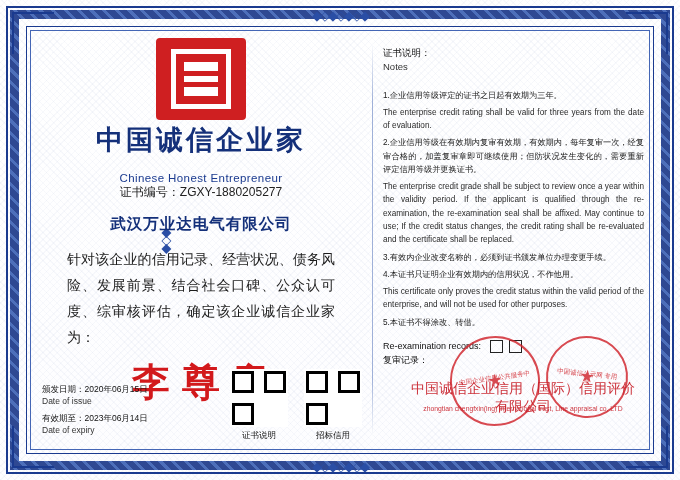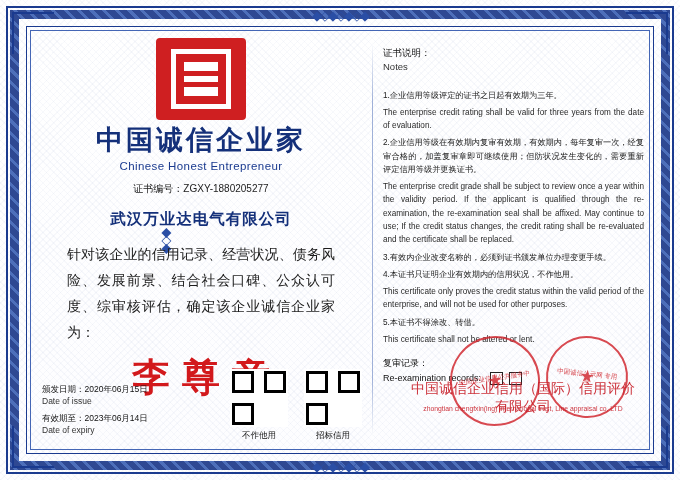--- a/index.html
+++ b/index.html
@@ -81,24 +81,24 @@
     background:#ffffff;
   }
   .logo .bar{position:absolute;left:22px;right:22px;top:31px;height:5px;background:#cf1f21;z-index:2;}
   .logo .bar2{position:absolute;left:22px;right:22px;top:42px;height:5px;background:#cf1f21;z-index:2;}
 
   .title-cn{
     margin-top:4px;font-size:27px;font-weight:bold;color:#14307a;
     letter-spacing:3px;
   }
   .title-en{
-    margin-top:2px;font-size:11.5px;color:#1a3a8f;letter-spacing:.4px;
+    margin-top:14px;font-size:11.5px;color:#1a3a8f;letter-spacing:.4px;
   }
   .cert-no{
-    margin-top:10px;font-size:10px;color:#222;
+    font-size:12px;color:#222;
   }
   .company{
     margin-top:13px;font-size:15.5px;font-weight:bold;color:#14307a;
     letter-spacing:1px;
   }
   .desc{
     margin-top:12px;width:268px;font-size:14px;line-height:1.85;
     color:#1c1c1c;text-align:justify;
   }
   .name{
@@ -209,21 +209,21 @@
           <div><span>有效期至：</span><span>2023年06月14日</span></div>
           <div class="en">Date of expiry</div>
         </div>
       </div>
 
       <div class="qr-wrap">
         <div>
           <div class="qr">
               <div class="eye3"></div>
             </div>
-          <div class="qr-label">不作他用</div>
+          <div class="qr-label">证书说明</div>
         </div>
         <div>
           <div class="qr">
               <div class="eye3"></div>
             </div>
           <div class="qr-label">招标信用</div>
         </div>
       </div>
     </div>
 
@@ -237,32 +237,31 @@
 
       <div class="notes">
         <p>1.企业信用等级评定的证书之日起有效期为三年。</p>
         <p class="en">The enterprise credit rating shall be valid for three years from the date of evaluation.</p>
         <p>2.企业信用等级在有效期内复审有效期，有效期内，每年复审一次，经复审合格的，加盖复审章即可继续使用；但防状况发生变化的，需要重新评定信用等级并更换证书。</p>
         <p class="en">The enterprise credit grade shall be subject to review once a year within the validity period. If the applicant is qualified through the re-examination, the re-examination seal shall be affixed. May continue to use; If the credit status changes, the credit rating shall be re-evaluated and the certificate shall be replaced.</p>
         <p>3.有效内企业改变名称的，必须到证书颁发单位办理变更手续。</p>
         <p>4.本证书只证明企业有效期内的信用状况，不作他用。</p>
         <p class="en">This certificate only proves the credit status within the valid period of the enterprise, and will not be used for other purposes.</p>
         <p>5.本证书不得涂改、转借。</p>
-        <p class="en">This certificate shall not be altered or lent.</p>
       </div>
 
       <div class="reexam">
-        <div>复审记录：</div>
         <div>
           <span>Re-examination records:</span>
           <span class="boxes">
             <i></i>
             <i></i>
           </span>
         </div>
+        <div>复审记录：</div>
       </div>
 
       <div class="stamp stamp-1">
         <span class="star">★</span>
         <span class="stamp-txt">中国企业信用公共服务中心</span>
       </div>
       <div class="stamp stamp-2">
         <span class="star">★</span>
         <span class="stamp-txt">中国诚信公示网 专用章</span>
       </div>

